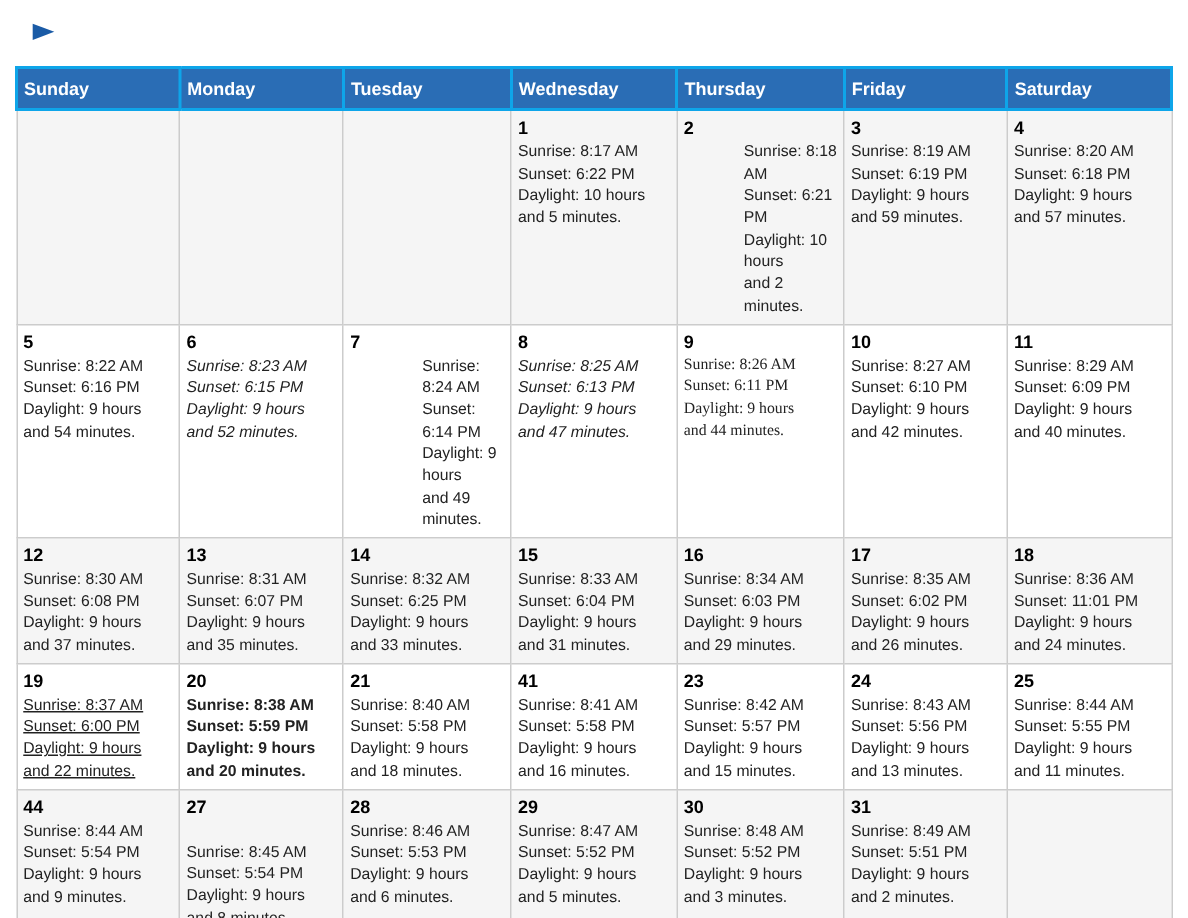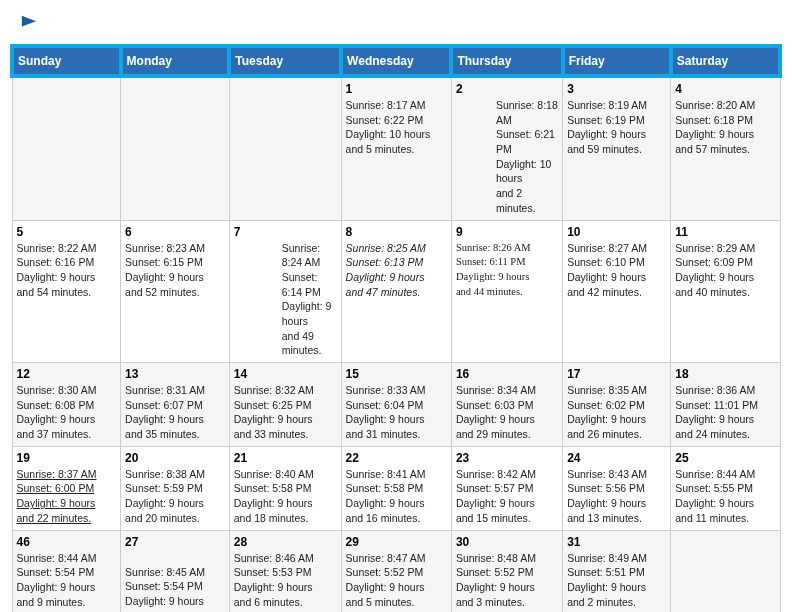--- a/index.html
+++ b/index.html
@@ -60,21 +60,21 @@
       border-collapse: collapse;
       font-size: 11px;
     }
     thead tr th {
       background-color: #2a6db5;
       color: #fff;
       padding: 6px 4px;
       text-align: left;
       font-size: 12px;
       font-weight: bold;
-      border: 4px solid #0ea5e9;
+      border: 2px solid #0ea5e9;
     }
     tbody tr td {
       border: 1px solid #ccc;
       padding: 4px;
       vertical-align: top;
       width: 113px;
       min-height: 80px;
     }
     tbody tr:nth-child(odd) td {
       background-color: #f5f5f5;
@@ -163,21 +163,21 @@
         <tr>
           <td>
             <span class="day-num">5</span>
             <div class="day-info" style="white-space: pre-line;">Sunrise: 8:22 AM
 Sunset: 6:16 PM
 Daylight: 9 hours
 and 54 minutes.</div>
           </td>
           <td>
             <span class="day-num">6</span>
-            <div class="day-info" style="white-space: pre-line;">Sunrise: 8:23 AM
+            <div class="day-info" style="white-space: pre-line; font-style: italic;">Sunrise: 8:23 AM
 Sunset: 6:15 PM
 Daylight: 9 hours
 and 52 minutes.</div>
           </td>
           <td>
             <span class="day-num">7</span>
             <div class="day-info" style="white-space: pre-line; margin-left: 48px;">Sunrise: 8:24 AM
 Sunset: 6:14 PM
 Daylight: 9 hours
 and 49 minutes.</div>
@@ -265,34 +265,34 @@
         <tr>
           <td>
             <span class="day-num">19</span>
             <div class="day-info" style="white-space: pre-line; text-decoration: underline;">Sunrise: 8:37 AM
 Sunset: 6:00 PM
 Daylight: 9 hours
 and 22 minutes.</div>
           </td>
           <td>
             <span class="day-num">20</span>
-            <div class="day-info" style="white-space: pre-line;">Sunrise: 8:38 AM
+            <div class="day-info" style="white-space: pre-line; font-weight: bold;">Sunrise: 8:38 AM
 Sunset: 5:59 PM
 Daylight: 9 hours
 and 20 minutes.</div>
           </td>
           <td>
             <span class="day-num">21</span>
             <div class="day-info" style="white-space: pre-line;">Sunrise: 8:40 AM
 Sunset: 5:58 PM
 Daylight: 9 hours
 and 18 minutes.</div>
           </td>
           <td>
-            <span class="day-num">22</span>
+            <span class="day-num">41</span>
             <div class="day-info" style="white-space: pre-line;">Sunrise: 8:41 AM
 Sunset: 5:58 PM
 Daylight: 9 hours
 and 16 minutes.</div>
           </td>
           <td>
             <span class="day-num">23</span>
             <div class="day-info" style="white-space: pre-line;">Sunrise: 8:42 AM
 Sunset: 5:57 PM
 Daylight: 9 hours
@@ -308,21 +308,21 @@
           <td>
             <span class="day-num">25</span>
             <div class="day-info" style="white-space: pre-line;">Sunrise: 8:44 AM
 Sunset: 5:55 PM
 Daylight: 9 hours
 and 11 minutes.</div>
           </td>
         </tr>
         <tr>
           <td>
-            <span class="day-num">46</span>
+            <span class="day-num">44</span>
             <div class="day-info" style="white-space: pre-line;">Sunrise: 8:44 AM
 Sunset: 5:54 PM
 Daylight: 9 hours
 and 9 minutes.</div>
           </td>
           <td>
             <span class="day-num">27</span>
             <div class="day-info" style="white-space: pre-line; margin-top: 16px;">Sunrise: 8:45 AM
 Sunset: 5:54 PM
 Daylight: 9 hours

